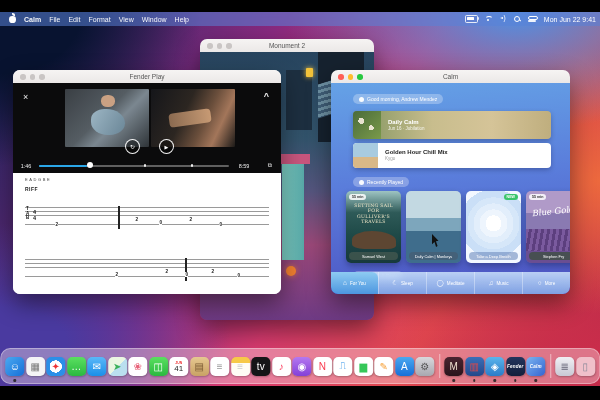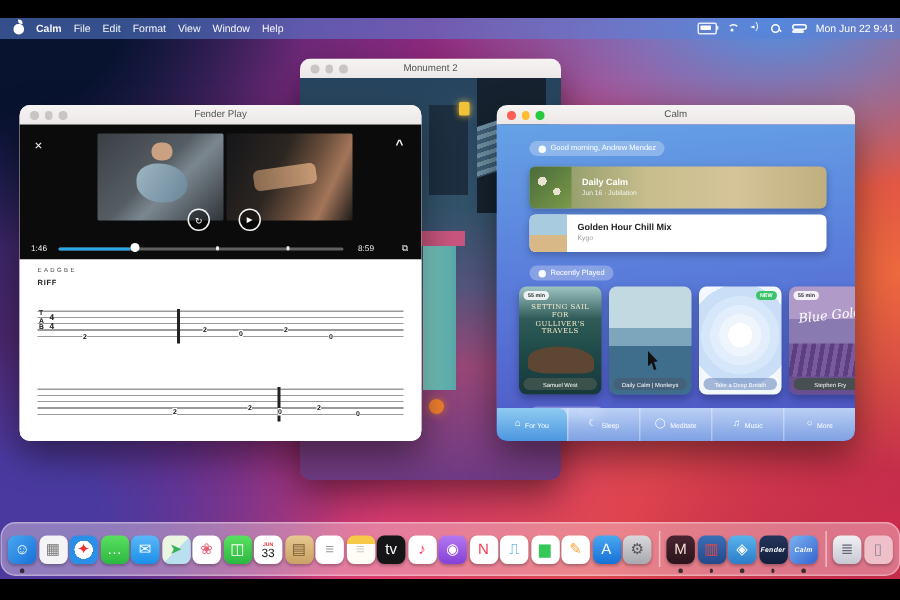--- a/index.html
+++ b/index.html
@@ -375,21 +375,21 @@
         <div class="dock-item">
           <div class="dock-ic" style="background: rgb(255, 255, 255); color: rgb(232, 99, 122);">❀</div>
         </div>
         <div class="dock-item">
           <div class="dock-ic" style="background: linear-gradient(rgb(90, 224, 96), rgb(43, 184, 64)); color: rgb(255, 255, 255);">◫</div>
         </div>
         <div class="dock-item">
           <div class="dock-ic" style="background: rgb(255, 255, 255);">
             <div style="display: flex; flex-direction: column; align-items: center;">
               <div class="cal-m">JUN</div>
-              <div class="cal-d">33</div>
+              <div class="cal-d">41</div>
             </div>
           </div>
         </div>
         <div class="dock-item">
           <div class="dock-ic" style="background: linear-gradient(rgb(230, 200, 144), rgb(201, 162, 100)); color: rgb(122, 90, 51);">▤</div>
         </div>
         <div class="dock-item">
           <div class="dock-ic" style="background: rgb(255, 255, 255); color: rgb(153, 153, 153);">≡</div>
         </div>
         <div class="dock-item">

